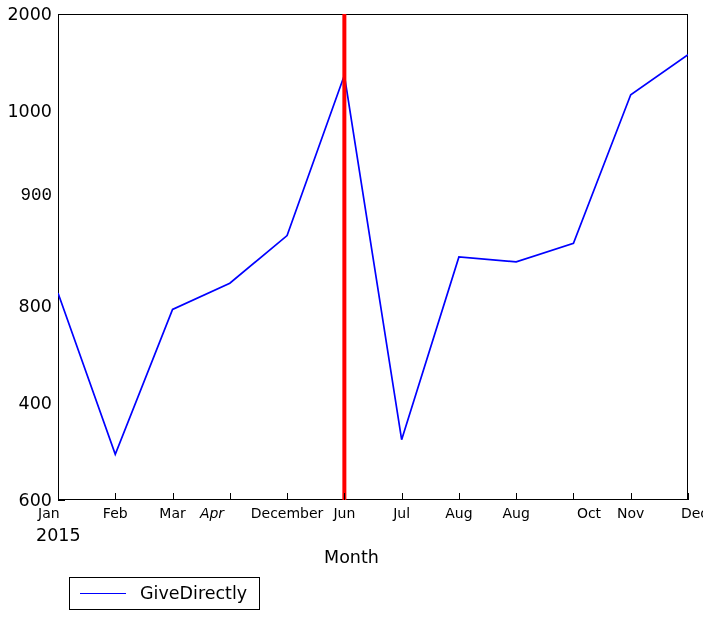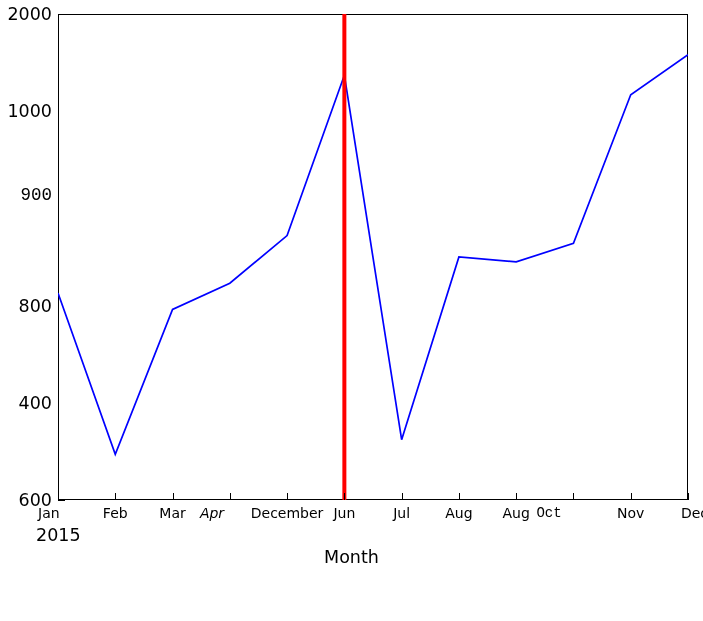--- a/index.html
+++ b/index.html
@@ -175,23 +175,27 @@
   <div id="x-tick-labels">
       <div class="xtick-label" style="left: 38px; transform: none;">Jan</div>
       <div class="xtick-label" style="left: 115.273px;">Feb</div>
       <div class="xtick-label" style="left: 172.545px;">Mar</div>
       <div class="xtick-label" style="left: 212px; font-style: italic;">Apr</div>
       <div class="xtick-label" style="left: 287.091px;">December</div>
       <div class="xtick-label" style="left: 344.364px;">Jun</div>
       <div class="xtick-label" style="left: 401.636px;">Jul</div>
       <div class="xtick-label" style="left: 458.909px;">Aug</div>
       <div class="xtick-label" style="left: 516.182px;">Aug</div>
-      <div class="xtick-label" style="left: 549px; font-family: Liberation Mono, monospace;">Oct</div>
+      <div class="xtick-label" style="left: 589px;">Oct</div>
       <div class="xtick-label" style="left: 630.727px;">Nov</div>
       <div class="xtick-label" style="left: 708px; transform: translateX(-100%);">Dec</div>
     </div>
 
   <div id="xtick-sublabel" style="left: 36px;">2015</div>
 
   <div id="xaxis-title">Month</div>
 
+  <div id="legend">
+    <span id="legend-line-sample" style="border-top-color: rgb(0, 0, 255);"></span>
+    <span id="legend-label">GiveDirectly</span>
+  </div>
 
 </div>
 
 </body></html>

